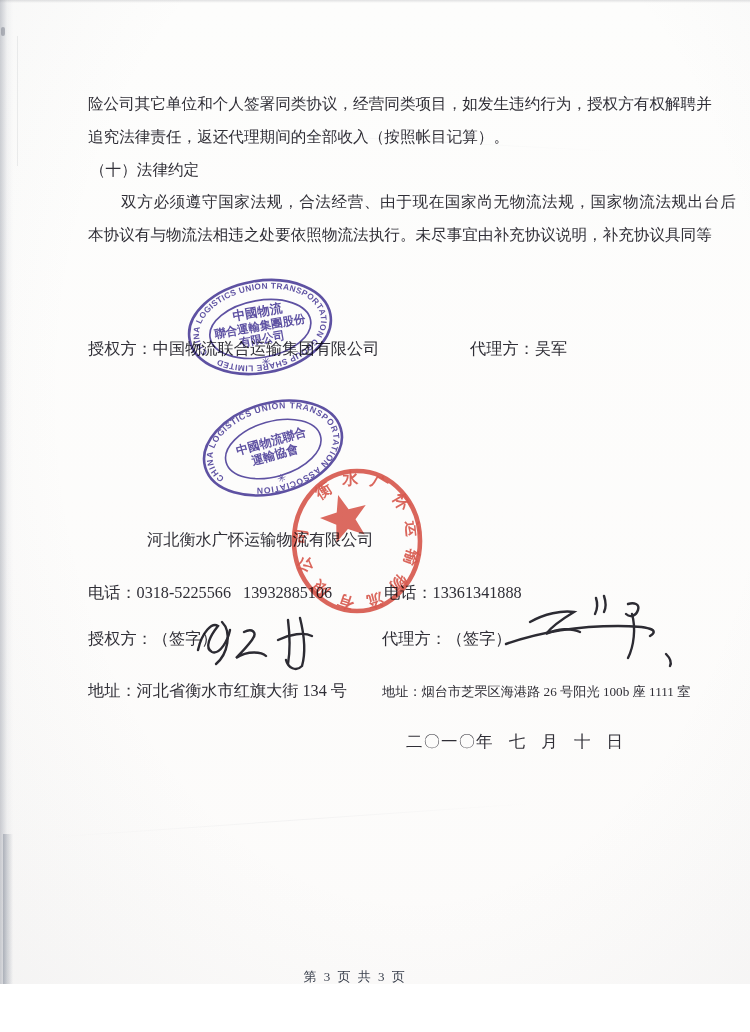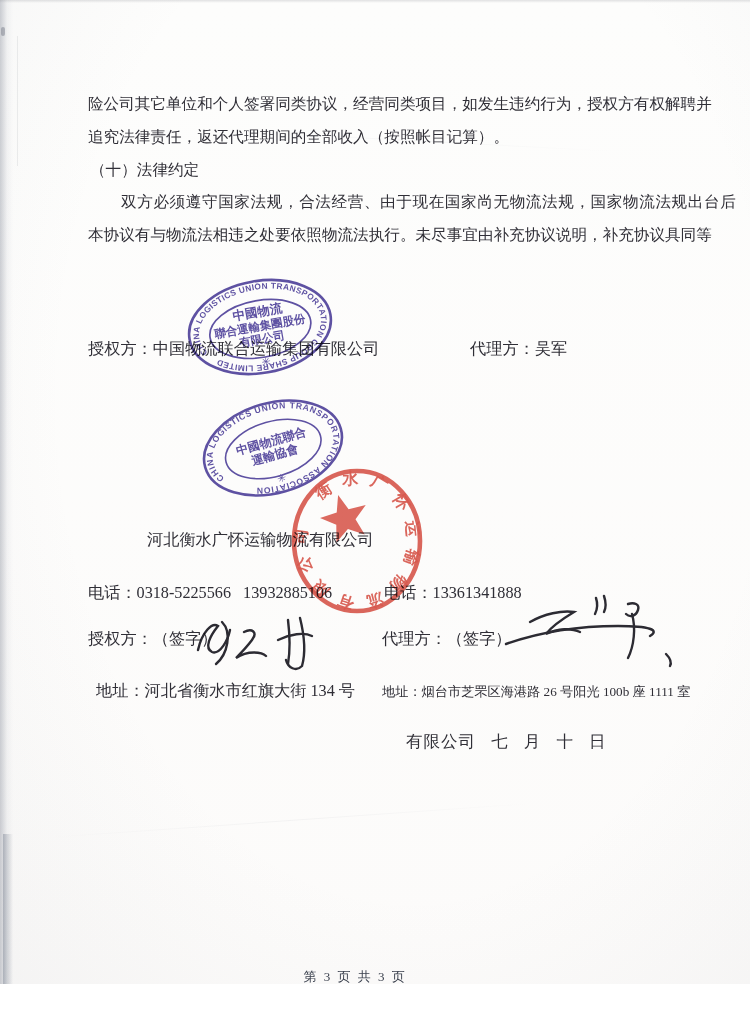--- a/index.html
+++ b/index.html
@@ -57,24 +57,24 @@
   <div class="label-line" style="left:470px;top:338px;"><span>代理方：</span><span>吴军</span></div>
 
   <div class="label-line" style="left:147px;top:529px;">河北衡水广怀运输物流有限公司</div>
 
   <div class="label-line" style="left:88px;top:582px;">电话：0318-5225566   13932885106</div>
   <div class="label-line" style="left:384px;top:582px;">电话：13361341888</div>
 
   <div class="label-line" style="left:88px;top:628px;">授权方：（签字）</div>
   <div class="label-line" style="left:382px;top:628px;">代理方：（签字）</div>
 
-  <div class="label-line" style="left:88px;top:680px;margin-left:8px;">地址：河北省衡水市红旗大街 134 号</div>
+  <div class="label-line" style="left:88px;top:680px;">地址：河北省衡水市红旗大街 134 号</div>
   <div class="label-line addr-r" style="left:382px;top:683px;">地址：烟台市芝罘区海港路 26 号阳光 100b 座 1111 室</div>
 
-  <div class="date">有限公司 七 月 十 日</div>
+  <div class="date">二〇一〇年 七 月 十 日</div>
   <div class="footer">第 3 页 共 3 页</div>
 
   <svg class="stamp" style="left:174px;top:266px;" width="172" height="122" viewBox="0 0 172 122">
     <defs>
       <path id="ringA" d="M30.3 76.9 A61.5 37.5 0 1 1 141.7 45.1 A61.5 37.5 0 1 1 30.3 76.9" fill="none"></path>
     </defs>
     <g transform="rotate(-10 86 61)" fill="none" stroke="#4d3f9b">
       <ellipse cx="86" cy="61" rx="71.5" ry="46" stroke-width="2.6"></ellipse>
       <ellipse cx="86" cy="63" rx="51" ry="28.5" stroke-width="1.7"></ellipse>
       <text font-size="8.3" letter-spacing="0.4" fill="#4d3f9b" stroke="none" font-weight="bold">

